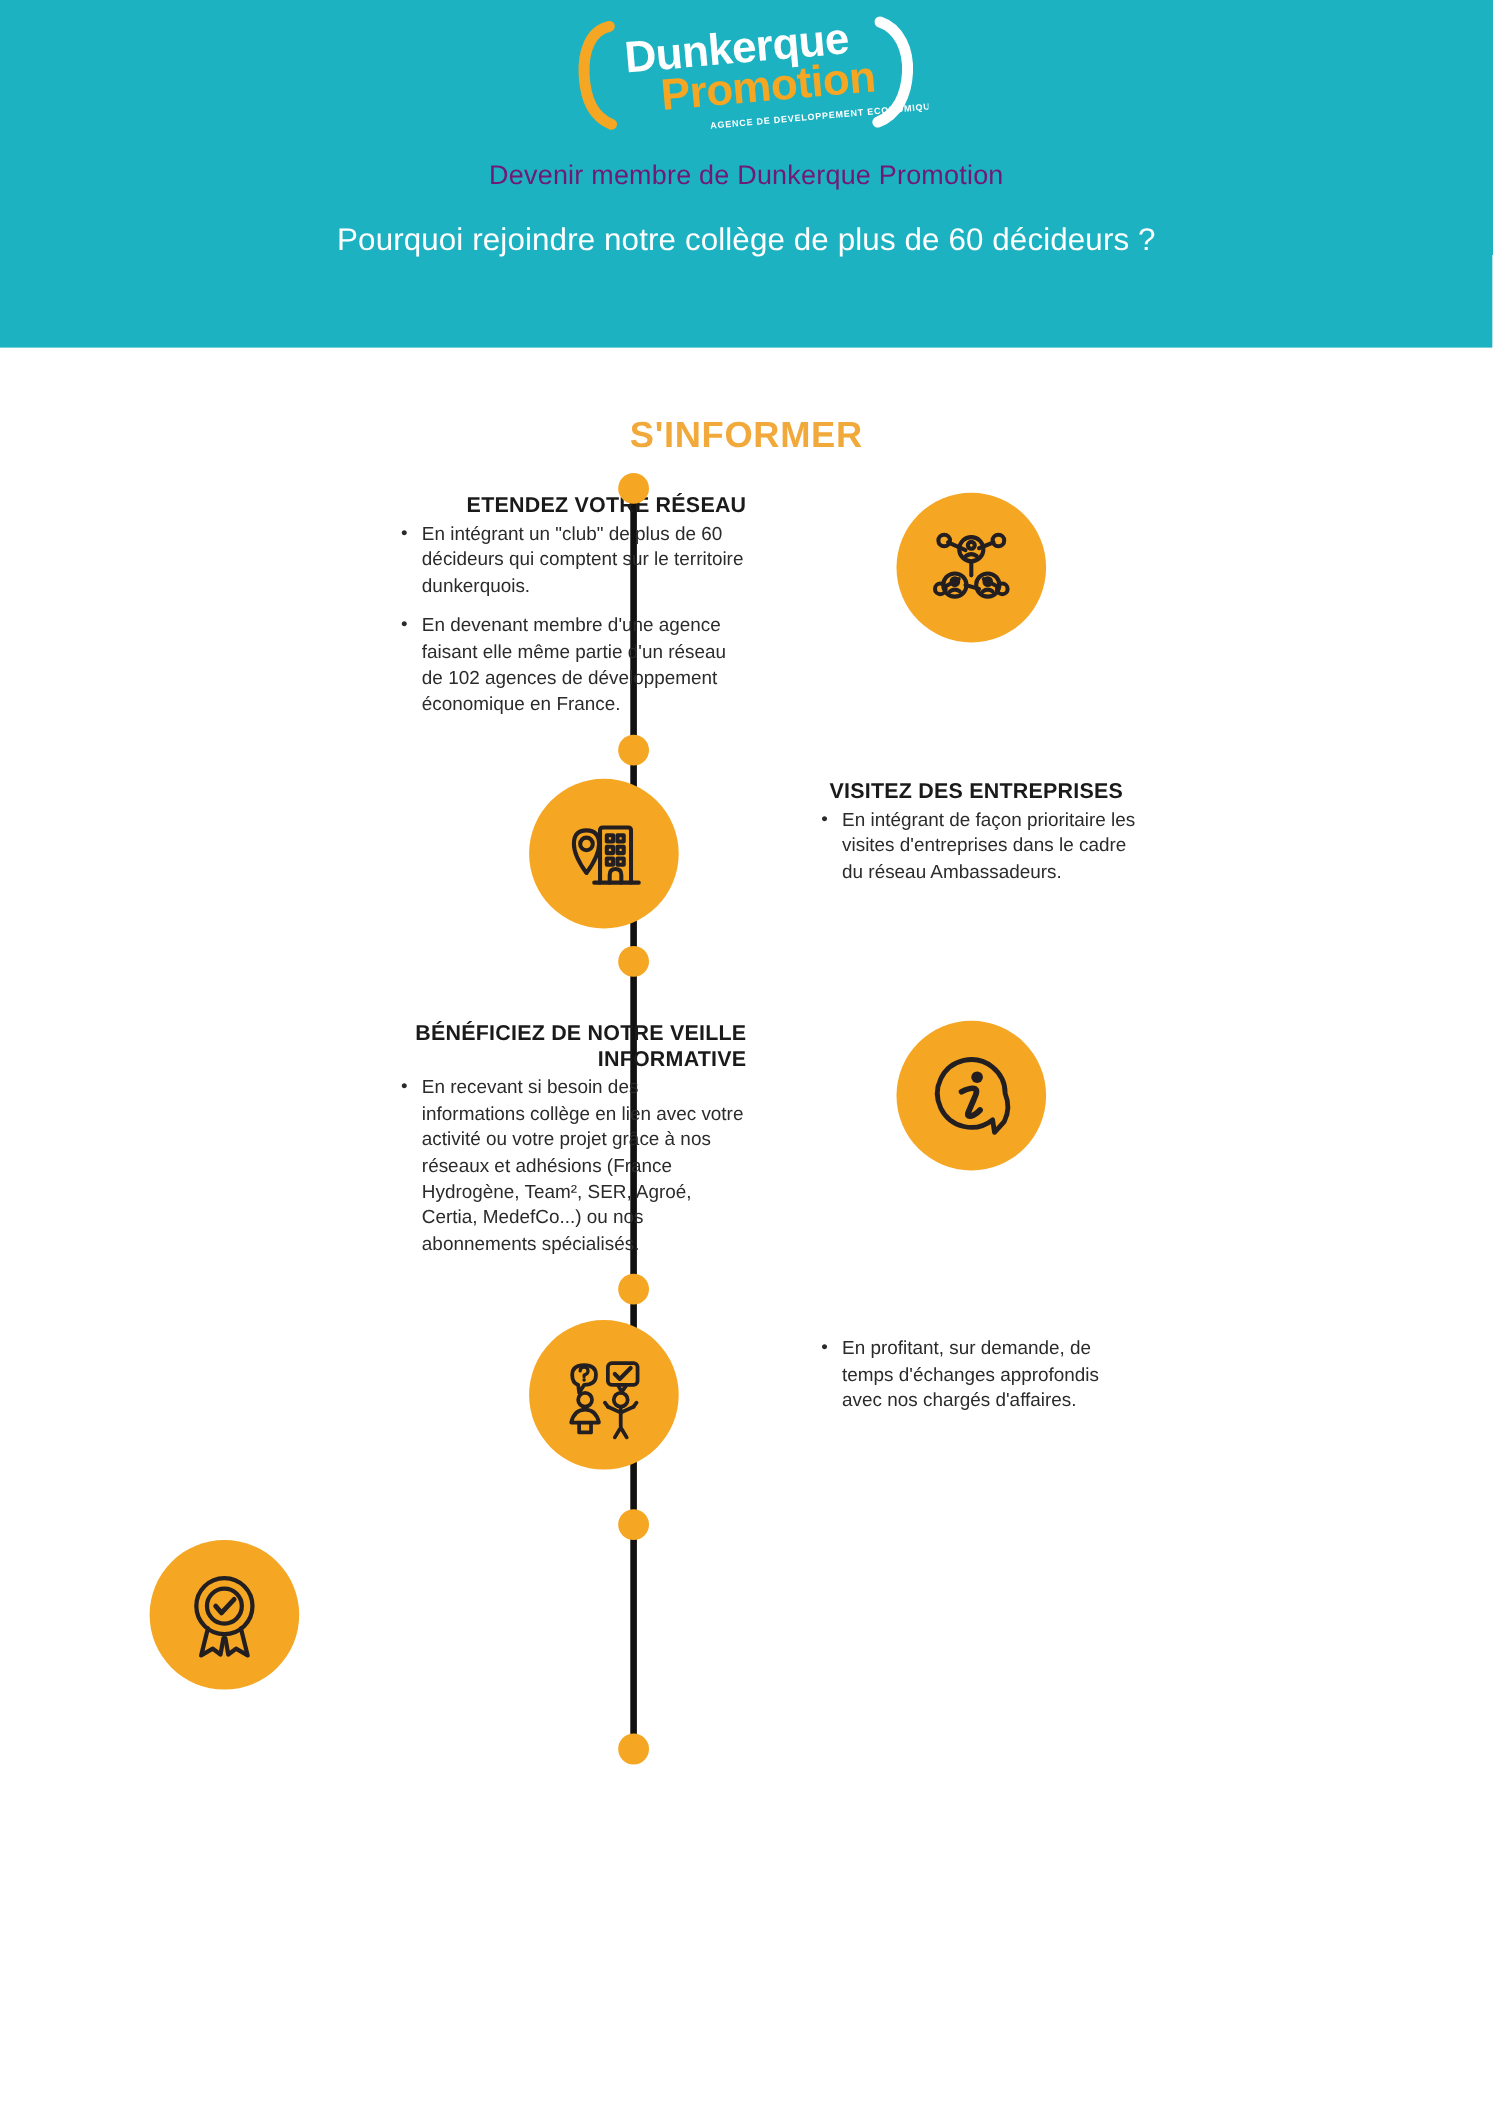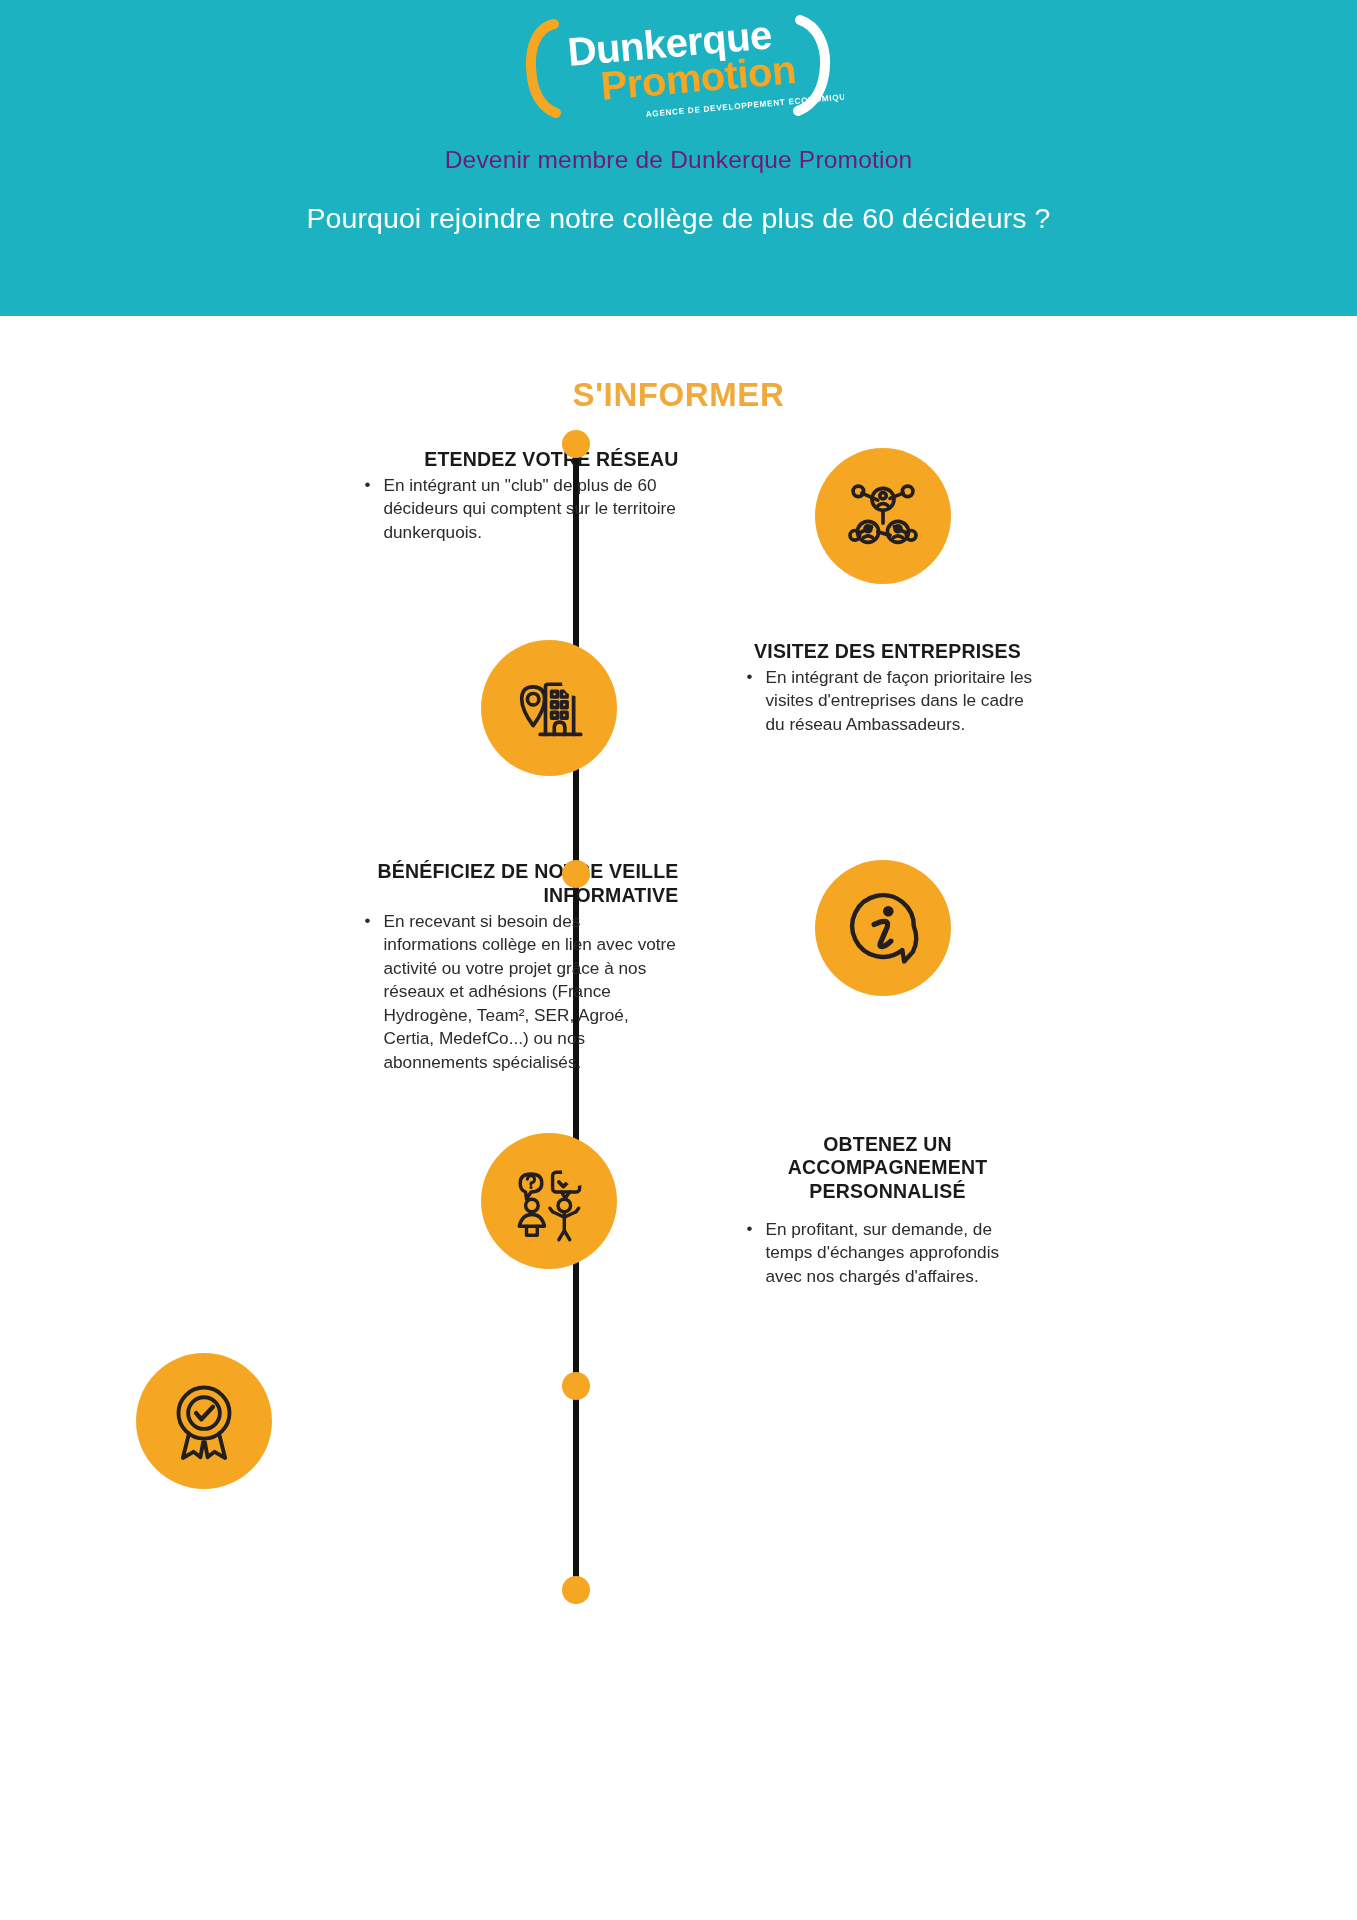--- a/index.html
+++ b/index.html
@@ -209,20 +209,21 @@
         <div class="node" style="top: 958.25px;"></div>
         <div class="node" style="top: 1161.62px;"></div>
       </div>
 
     <div class="row" style="padding-top:34px;">
       <div class="col col-left">
         <div class="txtblock">
           <div class="blk-title align-right">ETENDEZ VOTRE RÉSEAU</div>
           <ul class="bullets">
             <li>En intégrant un "club" de plus de 60 décideurs qui comptent sur le territoire dunkerquois.</li>
+            <li>En devenant membre d'une agence faisant elle même partie d'un réseau de 102 agences de développement économique en France.</li>
           </ul>
         </div>
       </div>
       <div class="col col-right">
         <div class="icon-circle icon-pad-left">
           <svg width="88" height="88" viewBox="0 0 100 100" fill="none" stroke="#231f20" stroke-width="4.2" stroke-linecap="round" stroke-linejoin="round">
             <line x1="26" y1="24" x2="44" y2="32"></line>
             <line x1="58" y1="30" x2="73" y2="24"></line>
             <line x1="50" y1="44" x2="50" y2="58"></line>
             <line x1="37" y1="62" x2="22" y2="70"></line>
@@ -319,21 +320,20 @@
             <circle cx="67" cy="55" r="7"></circle>
             <path d="M67 63 v20"></path>
             <path d="M67 83 l-6 10 M67 83 l6 10"></path>
             <path d="M67 68 l-13 -6 M67 68 l13 -6"></path>
             <path d="M54 62 l-3 -4 M80 62 l3 -4"></path>
           </svg>
         </div>
       </div>
       <div class="col col-right">
         <div class="txtblock narrow">
-          <div class="blk-title align-center">OBTENEZ UN ACCOMPAGNEMENT PERSONNALISÉ</div>
           <ul class="bullets" style="margin-top:14px;">
             <li>En profitant, sur demande, de temps d'échanges approfondis avec nos chargés d'affaires.</li>
           </ul>
         </div>
       </div>
     </div>
 
     <div class="row" style="padding-top:64px;">
       <div class="col col-right">
         <div class="icon-circle icon-pad-left">

